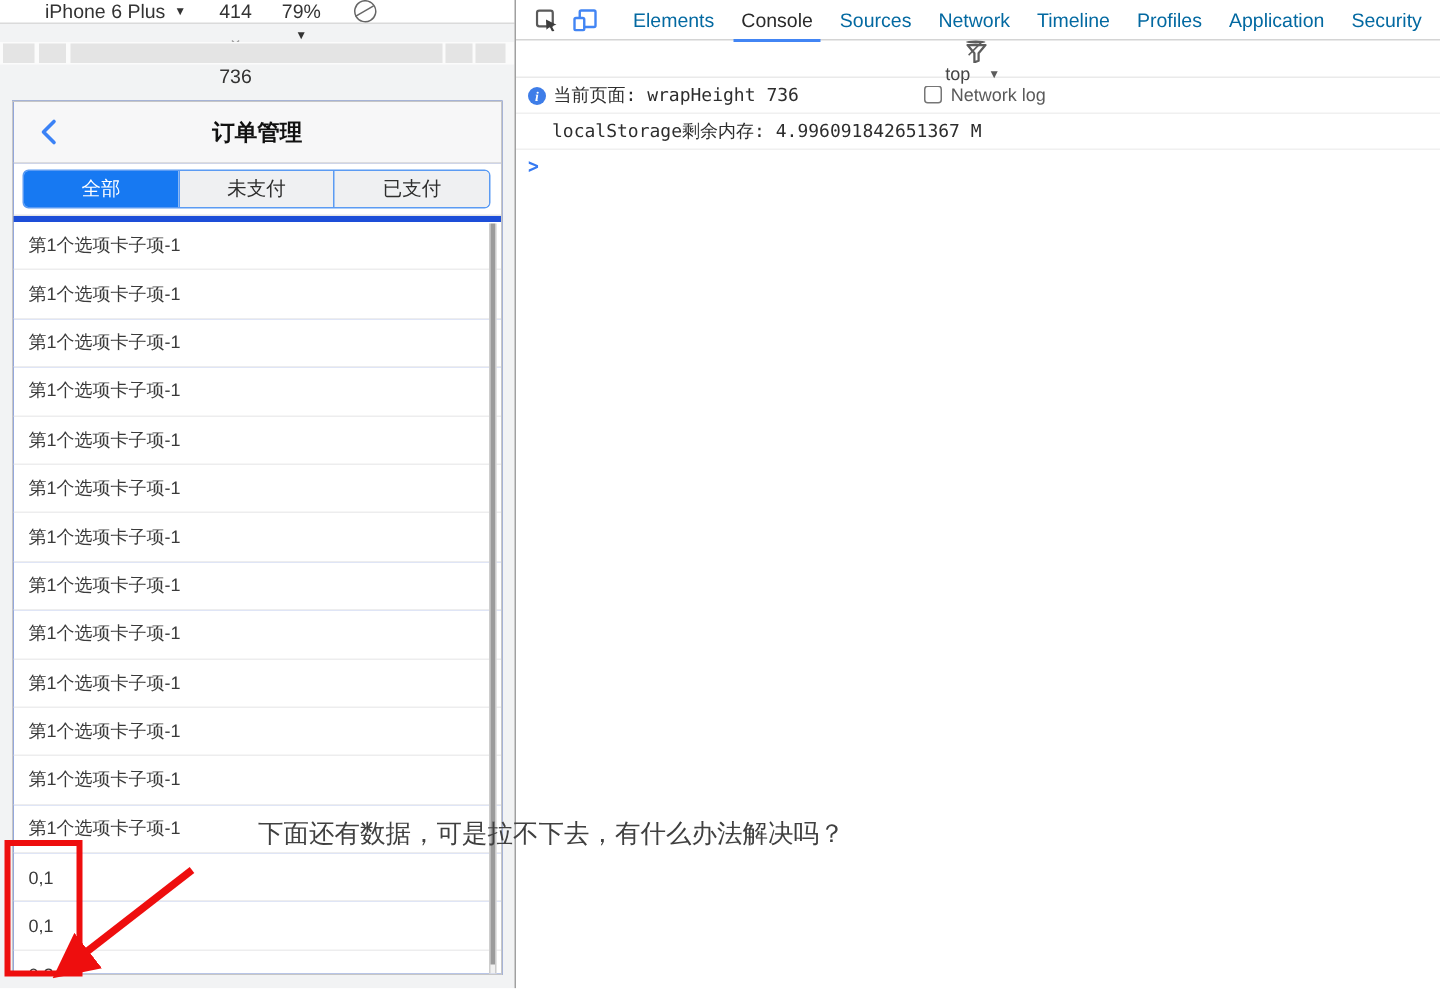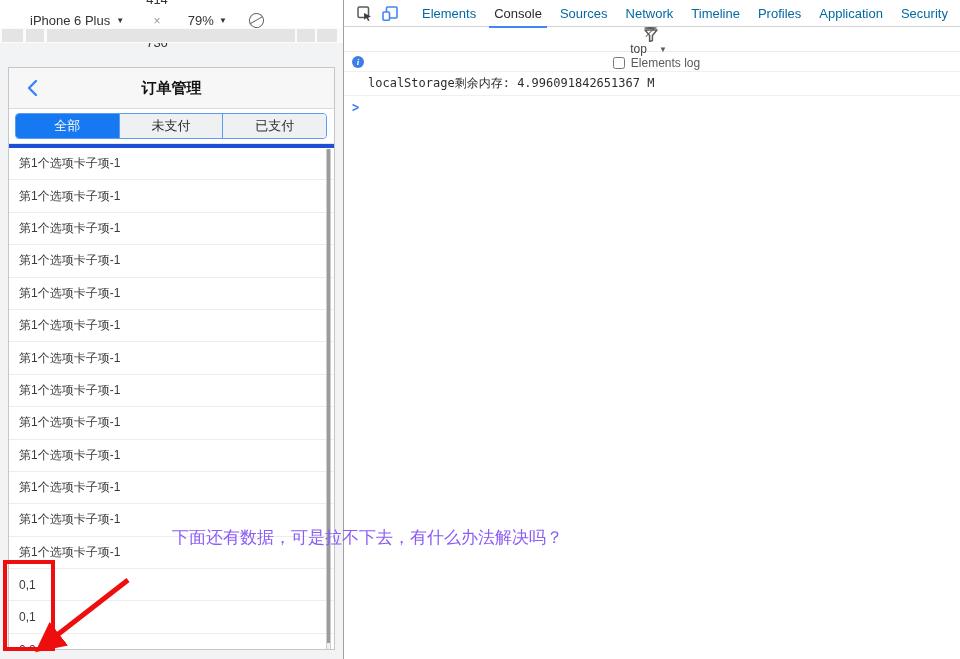--- a/index.html
+++ b/index.html
@@ -2,27 +2,27 @@
 <html><head>
 <meta charset="utf-8">
 <style>
   * { margin:0; padding:0; box-sizing:border-box; }
   html,body { width:960px; height:659px; }
   body { font-family:"Liberation Sans","DejaVu Sans",sans-serif; background:#fff; }
   #stage { position:relative; width:960px; height:659px; overflow:hidden; background:#fff; }
 
   
   .device-panel { position:absolute; left:0; top:0; width:343px; height:659px; background:#f2f3f4; }
-  .device-toolbar { position:absolute; left:0; top:0; width:343px; height:42px; background:#fff;
-    border-bottom:1px solid #dadada; display:flex; align-items:center; font-size:13px; color:#333; }
+  .device-toolbar { position:absolute; left:0; top:0; width:343px; height:16px; background:#fff;
+    border-bottom:1px solid #dadada; display:flex; align-items:flex-start; font-size:13px; color:#333; }
   .dev-select { margin-left:30px; display:flex; align-items:center; gap:6px; cursor:default; }
   .caret { font-size:8px; color:#333; line-height:1; }
   .dims { margin-left:22px; display:flex; align-items:center; gap:7px;flex-direction:column; }
   .dim-x { color:#9a9a9a; font-size:12px; }
-  .zoom-select { margin-left:20px; display:flex; align-items:center; gap:5px; }
+  .zoom-select { margin-left:20px; display:flex; align-items:center; gap:5px;flex-direction:column; }
   .rotate-icon { margin-left:22px; width:15px; height:15px; border:1.5px solid #666; border-radius:50%;
     position:relative; transform:rotate(15deg); }
   .rotate-icon::after { content:""; position:absolute; left:-1px; top:5.5px; width:14px; height:0;
     border-top:1.5px solid #666; transform:rotate(-45deg); }
 
   .mq-row { position:absolute; left:0; top:28px; width:343px; height:15px; background:#fbfbfb; }
   .mq-seg { position:absolute; top:1px; height:13px; background:#e4e4e4; }
 
   
   .device-screen { position:absolute; left:8px; top:67px; width:327px; height:583px; background:#1d4ed8;
@@ -79,22 +79,22 @@
     font-family:"Liberation Serif",serif; font-size:9px; font-style:italic; font-weight:bold; }
   .info-icon::after { content:"i"; }
   .msg-indent { padding-left:24px; }
   .prompt-row { display:flex; align-items:center; padding:4px 8px; }
   .prompt-chevron { color:#367af2; font-weight:bold; font-size:12px; transform:scaleY(1.15); }
 
   
   .red-box { position:absolute; left:3px; top:560px; width:52px; height:91px;
     border:4px solid #ee0e0e; z-index:40; }
   .arrow-svg { position:absolute; left:25px; top:568px; z-index:41; }
-  .note-text { position:absolute; left:172px; top:526px; z-index:42; white-space:nowrap;
-    font-family:"Liberation Serif","DejaVu Serif",serif; font-size:17px; color:#8b5cf6; }
+  .note-text { position:absolute; left:172px; top:544px; z-index:42; white-space:nowrap;
+    font-family:"Liberation Serif","DejaVu Serif",serif; font-size:17px; color:#404040; }
 </style>
 </head>
 <body>
 
 <div id="stage">
 
   <div class="device-panel">
 
     <div class="device-toolbar">
       <div class="dev-select">
@@ -200,27 +200,28 @@
         <svg width="14" height="13" viewBox="0 0 14 13">
           <path d="M1 1 h12 l-4.6 5.5 v5 l-2.8 1 v-6 z" fill="none" stroke="#5c5c5c" stroke-width="1.5" stroke-linejoin="round"></path>
         </svg>
       </div>
       <div class="ctx-select">
         <span>top</span>
         <span class="ctx-caret">▼</span>
       </div>
       <div class="preserve-wrap">
         <input type="checkbox" style="">
-        <span>Elements log</span>
+        <span>Network log</span>
       </div>
     </div>
 
     <div class="console-log">
       <div class="msg-row">
         <span class="info-icon"></span>
+        <span>当前页面: wrapHeight 736</span>
       </div>
       <div class="msg-row msg-indent">
         <span>localStorage剩余内存: 4.996091842651367 M</span>
       </div>
       <div class="prompt-row">
         <span class="prompt-chevron">&gt;</span>
       </div>
     </div>
   </div>
 

